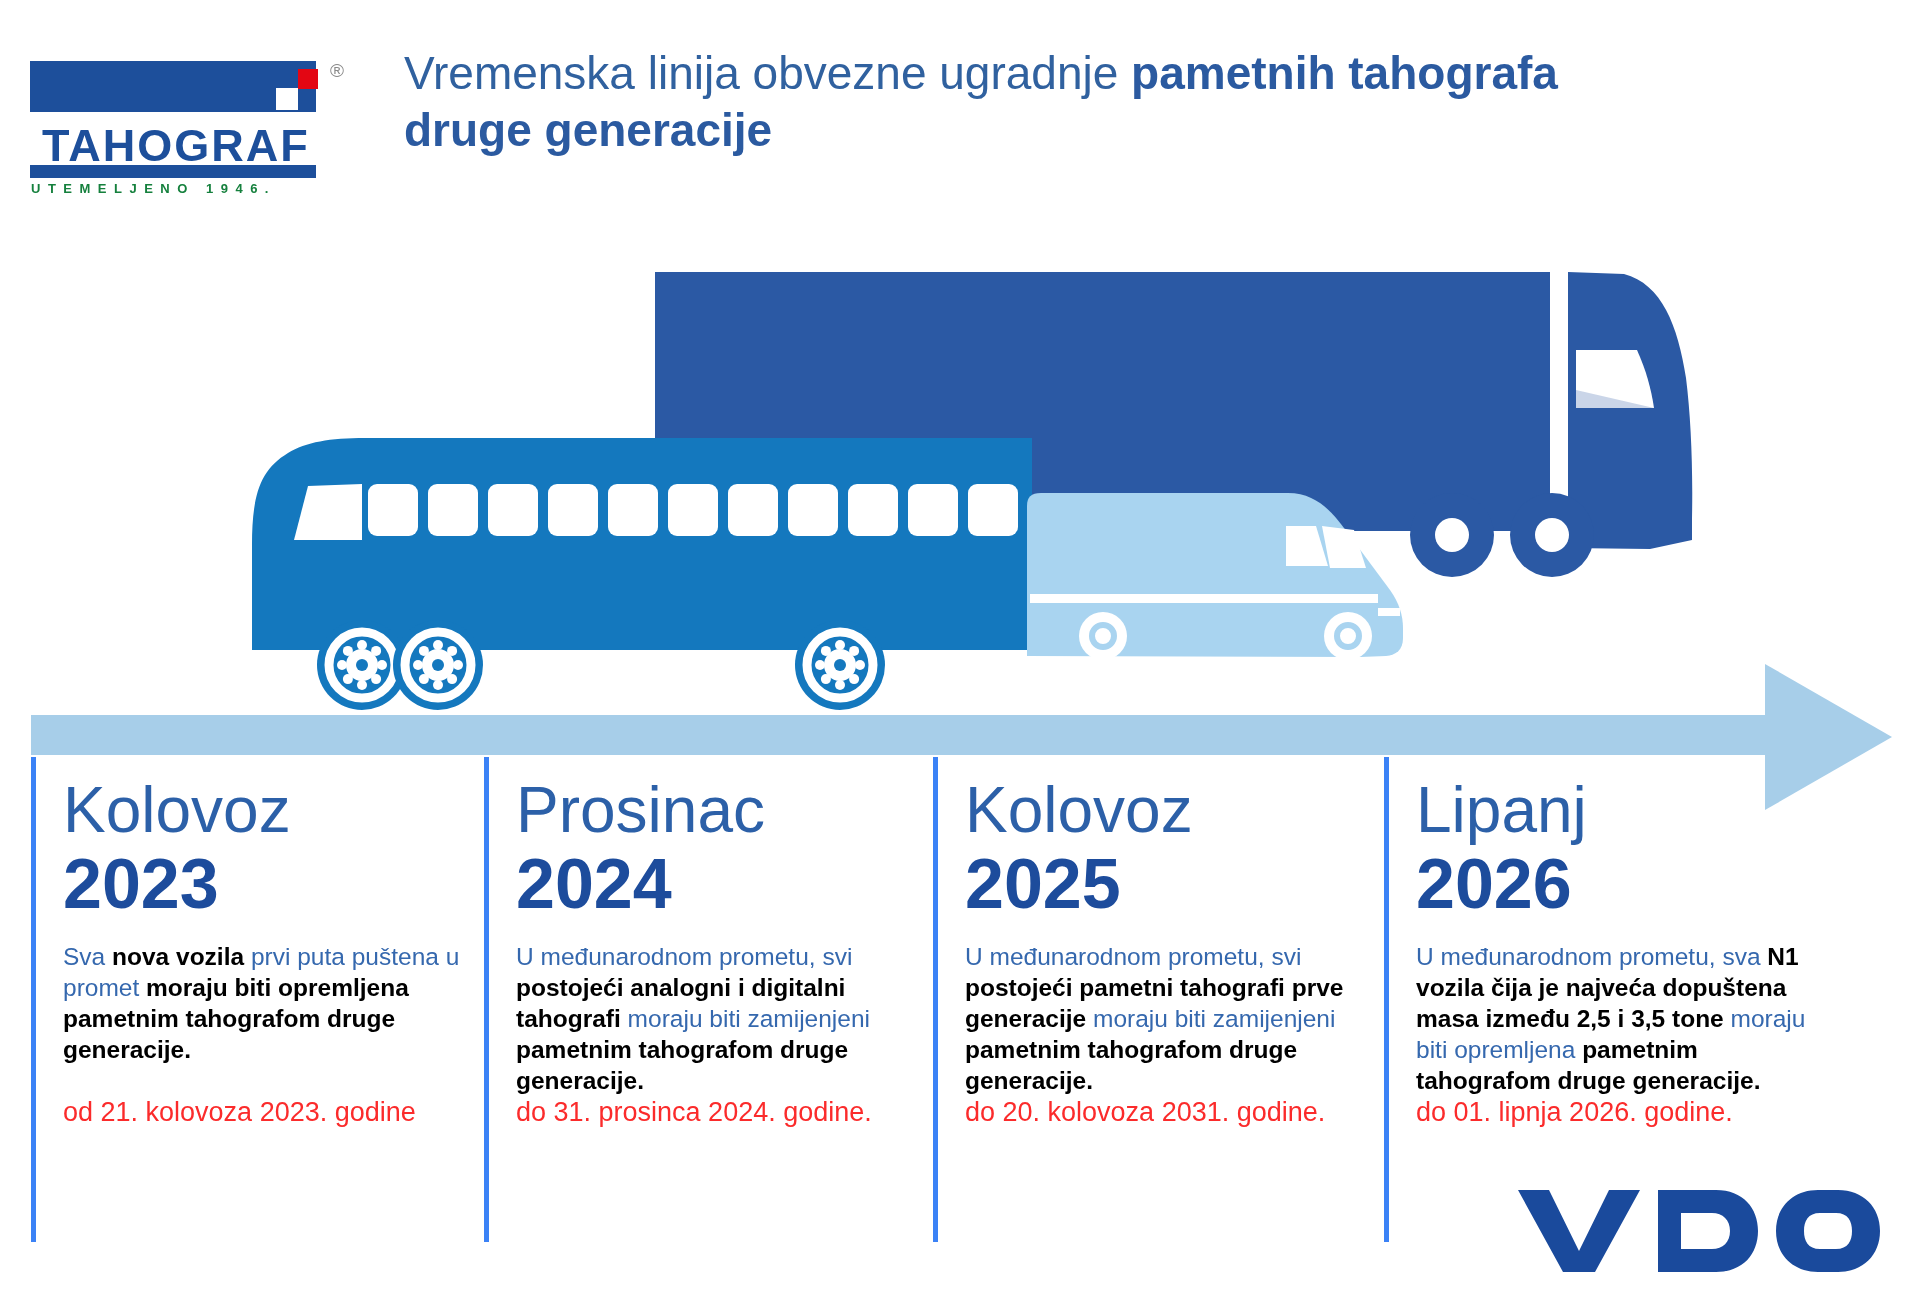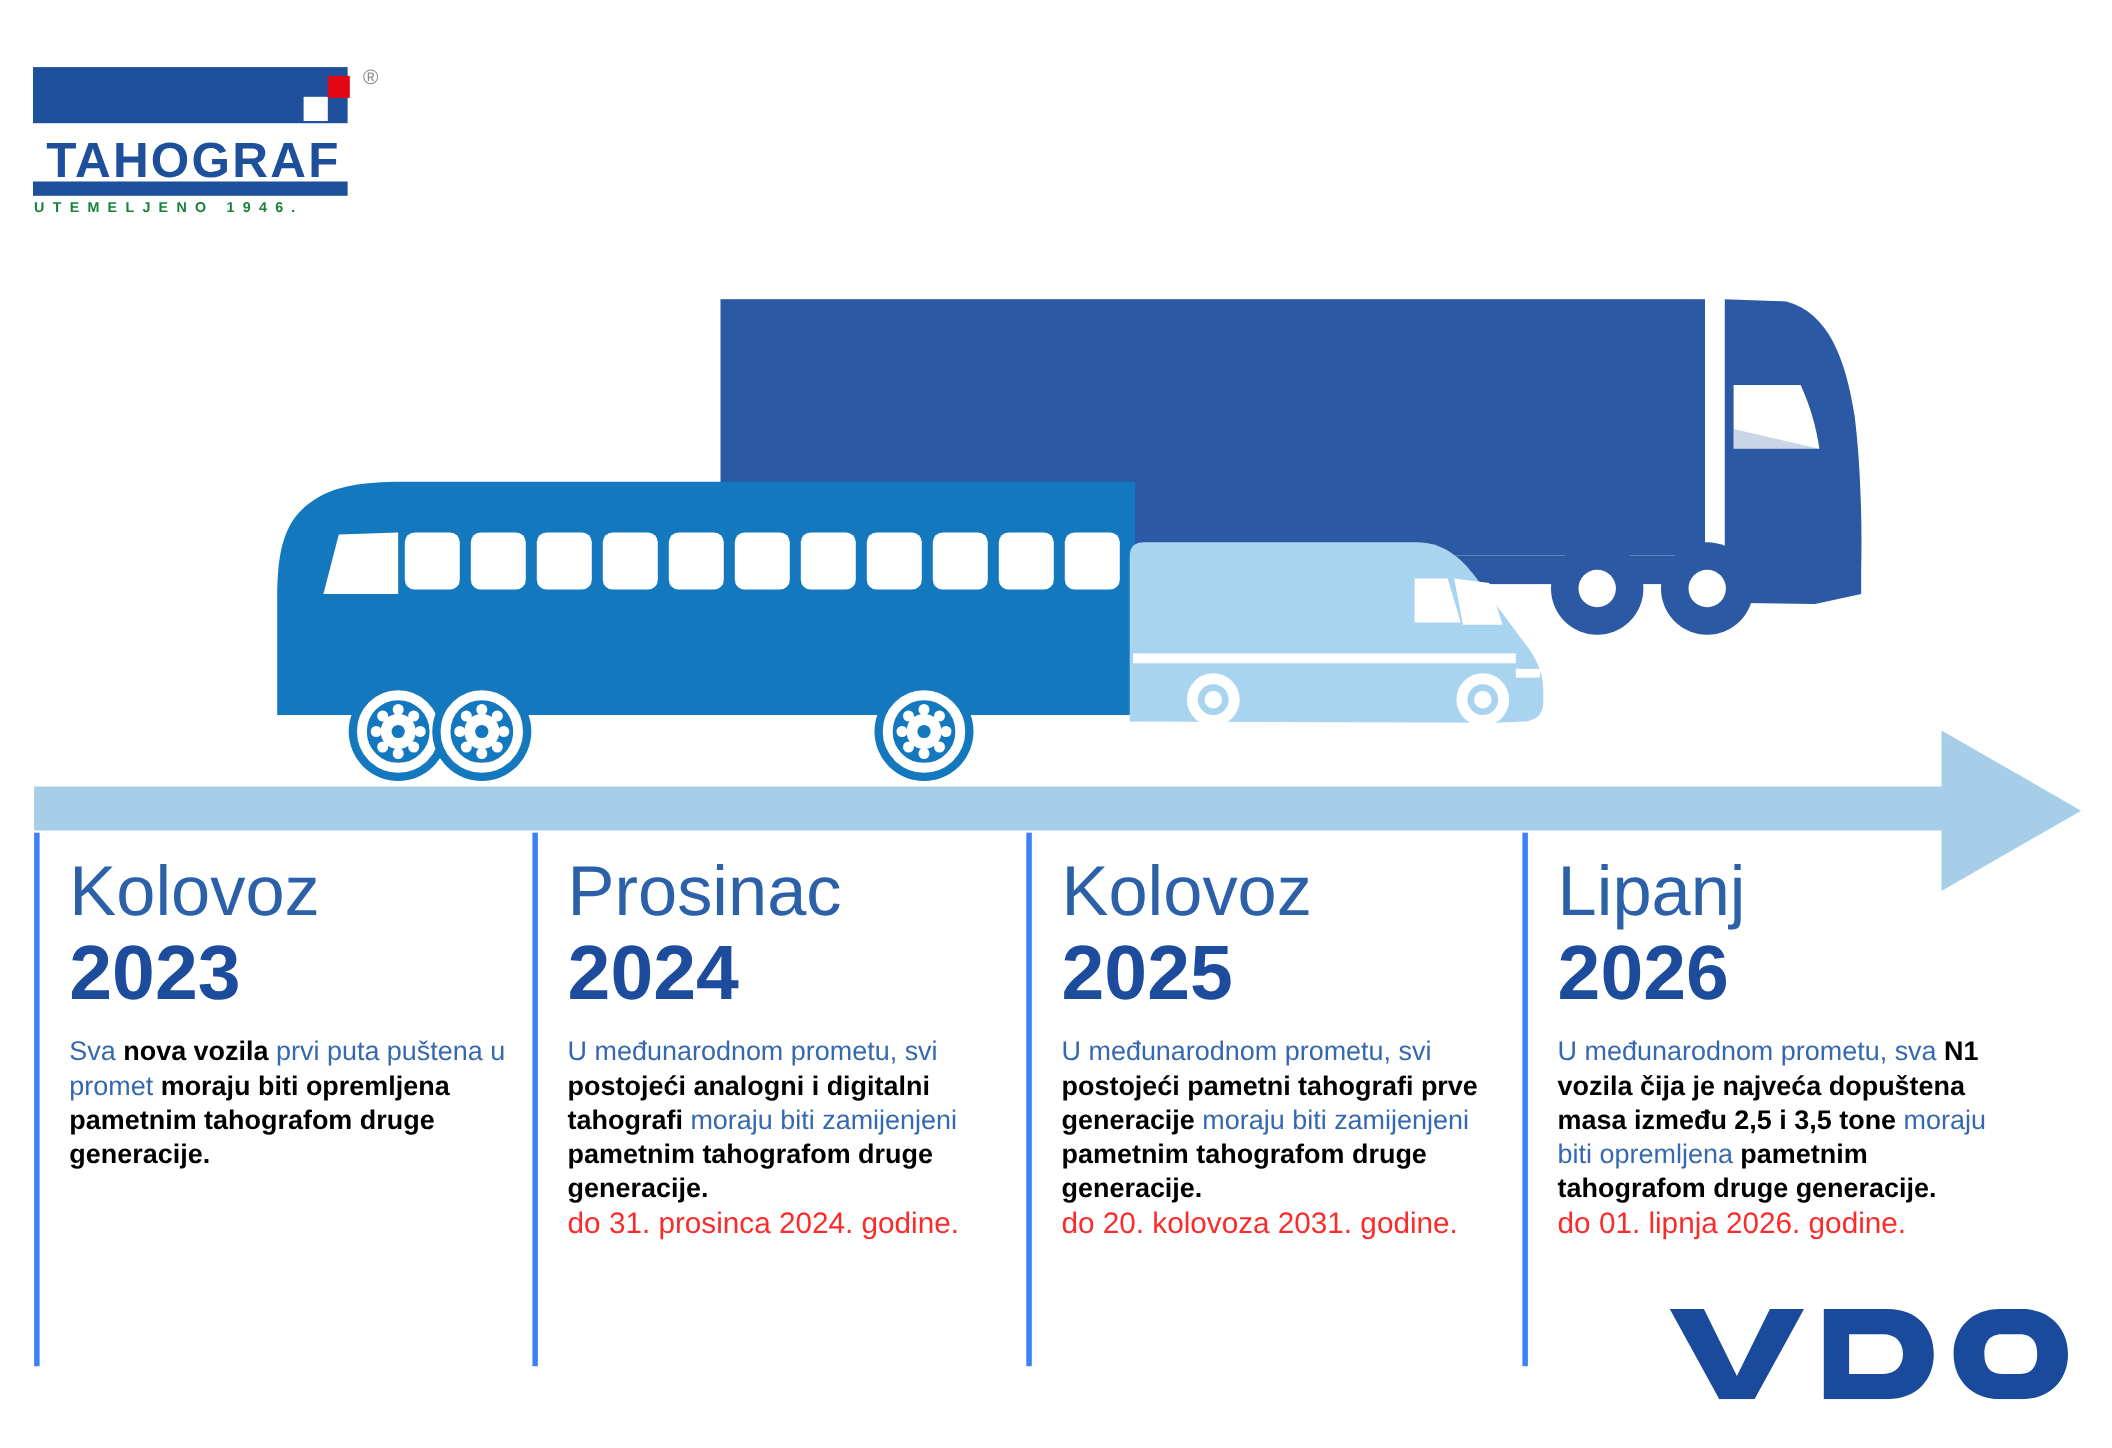--- a/index.html
+++ b/index.html
@@ -48,20 +48,21 @@
   <div class="logo">
     <div class="logo-rect"></div>
     <div class="logo-white"></div>
     <div class="logo-red"></div>
     <div class="logo-brand">TAHOGRAF</div>
     <div class="logo-bar"></div>
     <div class="logo-tag">UTEMELJENO 1946.</div>
   </div>
   <div class="reg">®</div>
 
+  <h1 class="title"><span>Vremenska linija obvezne ugradnje </span><span class="tb">pametnih tahografa</span><br><span class="tb">druge generacije</span></h1>
 
   <svg class="scene" viewBox="0 0 1520 460" aria-hidden="true">
     <defs>
       <g id="busWheel">
         <circle r="45" fill="#1478BE"></circle>
         <circle r="33" fill="none" stroke="#ffffff" stroke-width="9"></circle>
         <circle r="16" fill="#ffffff"></circle>
         <circle cx="20" cy="0" r="5" fill="#ffffff"></circle>
           <circle cx="14.1" cy="14.1" r="5" fill="#ffffff"></circle>
         <circle cx="0" cy="20" r="5" fill="#ffffff"></circle>
@@ -127,20 +128,21 @@
   </svg>
 
   <div class="tl-bar"></div>
   <div class="tl-head"></div>
 
   <div id="milestones">
     <section class="col" style="left: 31px;">
       <div class="month">Kolovoz</div>
       <div class="year">2023</div>
       <p class="mbody"><span>Sva </span><span class="b">nova vozila</span><span> prvi puta puštena u promet </span><span class="b">moraju biti opremljena pametnim tahografom druge generacije.</span></p>
+      <div class="date">od 21. kolovoza 2023. godine</div>
     </section>
 
     <section class="col" style="left: 484px;">
       <div class="month">Prosinac</div>
       <div class="year">2024</div>
       <p class="mbody"><span>U međunarodnom prometu, svi </span><span class="b">postojeći analogni i digitalni tahografi</span><span> moraju biti zamijenjeni </span><span class="b">pametnim tahografom druge generacije.</span></p>
       <div class="date">do 31. prosinca 2024. godine.</div>
     </section>
 
     <section class="col" style="left: 933px;">

